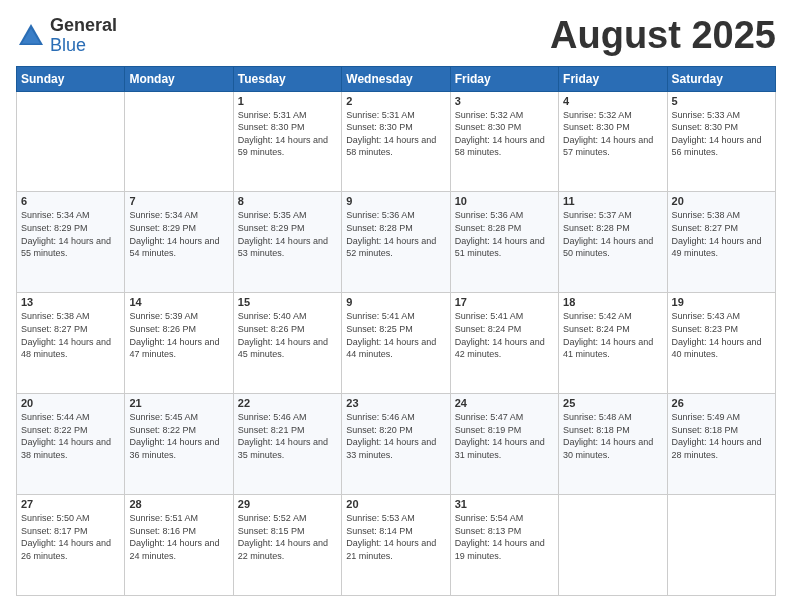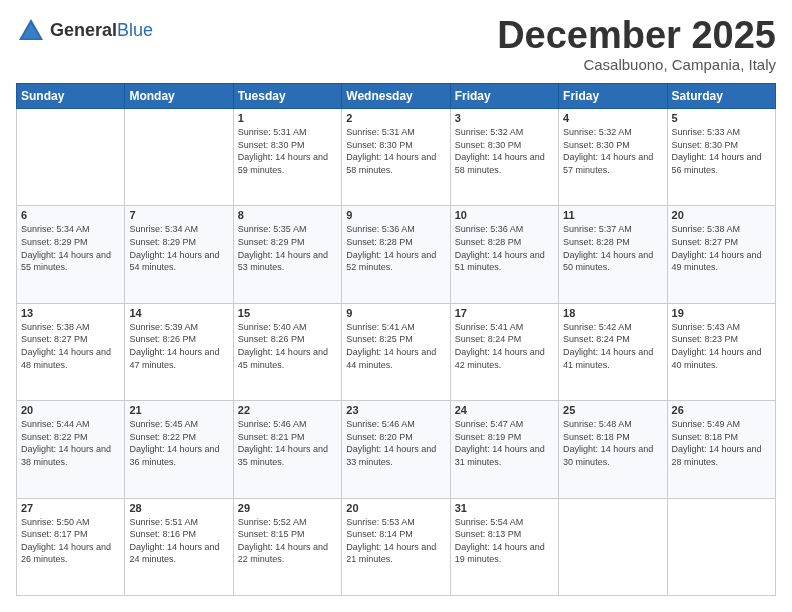--- a/index.html
+++ b/index.html
@@ -23,21 +23,21 @@
       align-items: flex-start;
       margin-bottom: 10px;
     }
     .logo {
       display: flex;
       align-items: center;
       gap: 4px;
     }
     .logo-text {
       display: flex;
-      flex-direction: row;
+      flex-direction: column;
       line-height: 1.1;
     }
     .logo-general {
       font-size: 18px;
       font-weight: bold;
       color: #333;
     }
     .logo-blue {
       font-size: 18px;
       font-weight: normal;
@@ -118,22 +118,21 @@
       <svg class="logo-icon" viewBox="0 0 40 40">
         <polygon points="20,4 36,32 4,32" fill="#2a6db5"></polygon>
         <polygon points="20,10 32,30 8,30" fill="#4a90d9" opacity="0.5"></polygon>
       </svg>
       <div class="logo-text">
         <span class="logo-general">General</span>
         <span class="logo-blue">Blue</span>
       </div>
     </div>
     <div class="title-block">
-      <div class="month-title">December 2025</div>
-      <div class="location-title">Casalbuono, Campania, Italy</div>
+      <div class="month-title">August 2025</div>
     </div>
   </div>
 
   <table class="calendar">
     <thead>
       <tr>
       <th>Sunday</th>
           <th>Monday</th>
           <th>Tuesday</th>
           <th>Wednesday</th>

